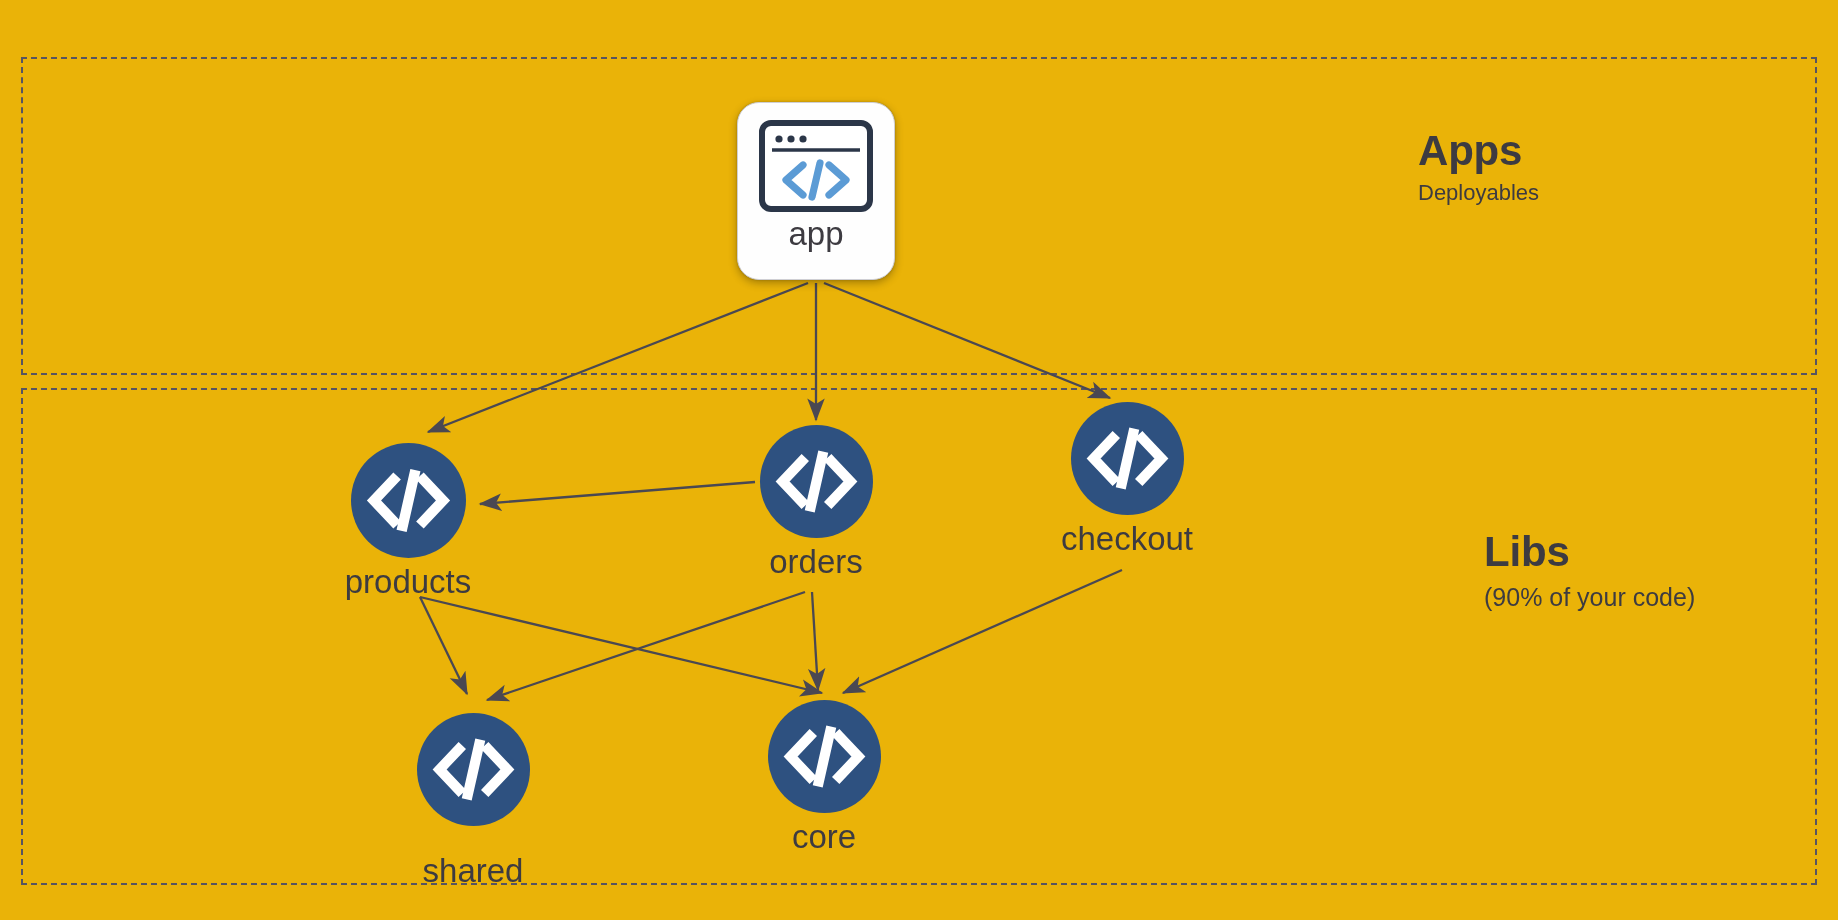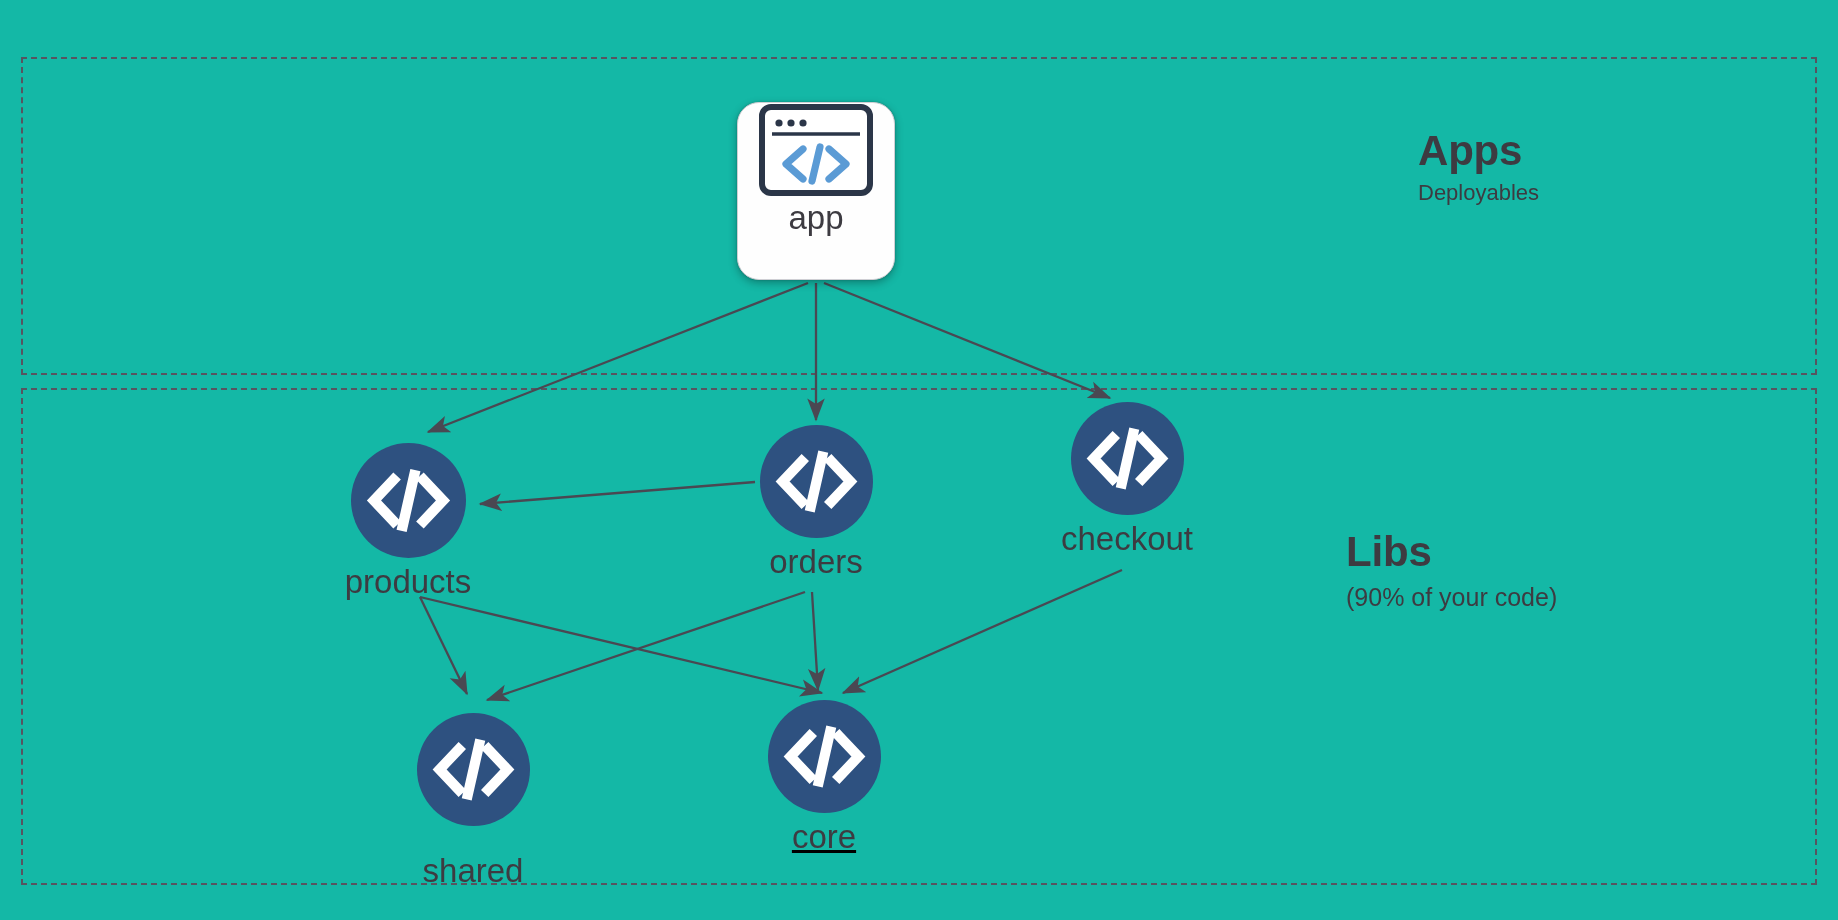--- a/index.html
+++ b/index.html
@@ -8,21 +8,21 @@
     padding: 0;
     background: #ffffff;
   }
   body {
     font-family: "Liberation Sans", sans-serif;
   }
   #canvas {
     position: relative;
     width: 1838px;
     height: 920px;
-    background: #14b8a6;
+    background: #eab308;
     overflow: hidden;
   }
 
   
   .zone {
     position: absolute;
     border: 2px dashed #575460;
     box-sizing: border-box;
     background: transparent;
   }
@@ -43,21 +43,21 @@
     color: #3d3b41;
   }
   .zone-caption .zc-sub {
     display: block;
     font-size: 22px;
     font-weight: normal;
     color: #3d3b41;
     margin-top: 4px;
   }
   #caption-apps { left: 1418px; top: 126px; }
-  #caption-libs { left: 1346px; top: 527px; }
+  #caption-libs { left: 1484px; top: 527px; }
   #caption-libs .zc-sub { font-size: 25px; margin-top: 6px; }
 
   
   #edges {
     position: absolute;
     left: 0; top: 0;
     width: 1838px;
     height: 920px;
     pointer-events: none;
   }
@@ -71,20 +71,21 @@
     height: 178px;
     background: #fefefe;
     border: 1.5px solid #cfcfd4;
     border-radius: 22px;
     box-shadow: 0 3px 9px rgba(0,0,0,0.30), 0 0 2px rgba(0,0,0,0.22);
     box-sizing: border-box;
     display: flex;
     flex-direction: column;
     align-items: center;
     justify-content: flex-start;
+    padding-top: 16px;
   }
   .browser-glyph {
     width: 116px;
     height: 94px;
     display: block;
   }
   .app-label {
     font-size: 33px;
     color: #3d3b41;
     margin-top: 4px;
@@ -222,21 +223,21 @@
         <g stroke="#ffffff" stroke-width="9" fill="none" stroke-linecap="square" stroke-linejoin="miter">
           <polyline points="37,32 20,50 37,68"></polyline>
           <polyline points="63,32 80,50 63,68"></polyline>
           <line x1="55" y1="28" x2="45" y2="72"></line>
         </g>
       </svg>
     </span>
     <span class="lib-label">shared</span>
   </div>
 
-  <div class="lib-node" id="node-core" style="left:709px; top:700px; width:230px;text-decoration:underline;">
+  <div class="lib-node" id="node-core" style="left:709px; top:700px; width:230px;">
     <span class="lib-circle" style="width:113px;height:113px;">
       <svg viewBox="0 0 100 100" width="113" height="113" xmlns="http://www.w3.org/2000/svg">
         <g stroke="#ffffff" stroke-width="9" fill="none" stroke-linecap="square" stroke-linejoin="miter">
           <polyline points="37,32 20,50 37,68"></polyline>
           <polyline points="63,32 80,50 63,68"></polyline>
           <line x1="55" y1="28" x2="45" y2="72"></line>
         </g>
       </svg>
     </span>
     <span class="lib-label">core</span>

